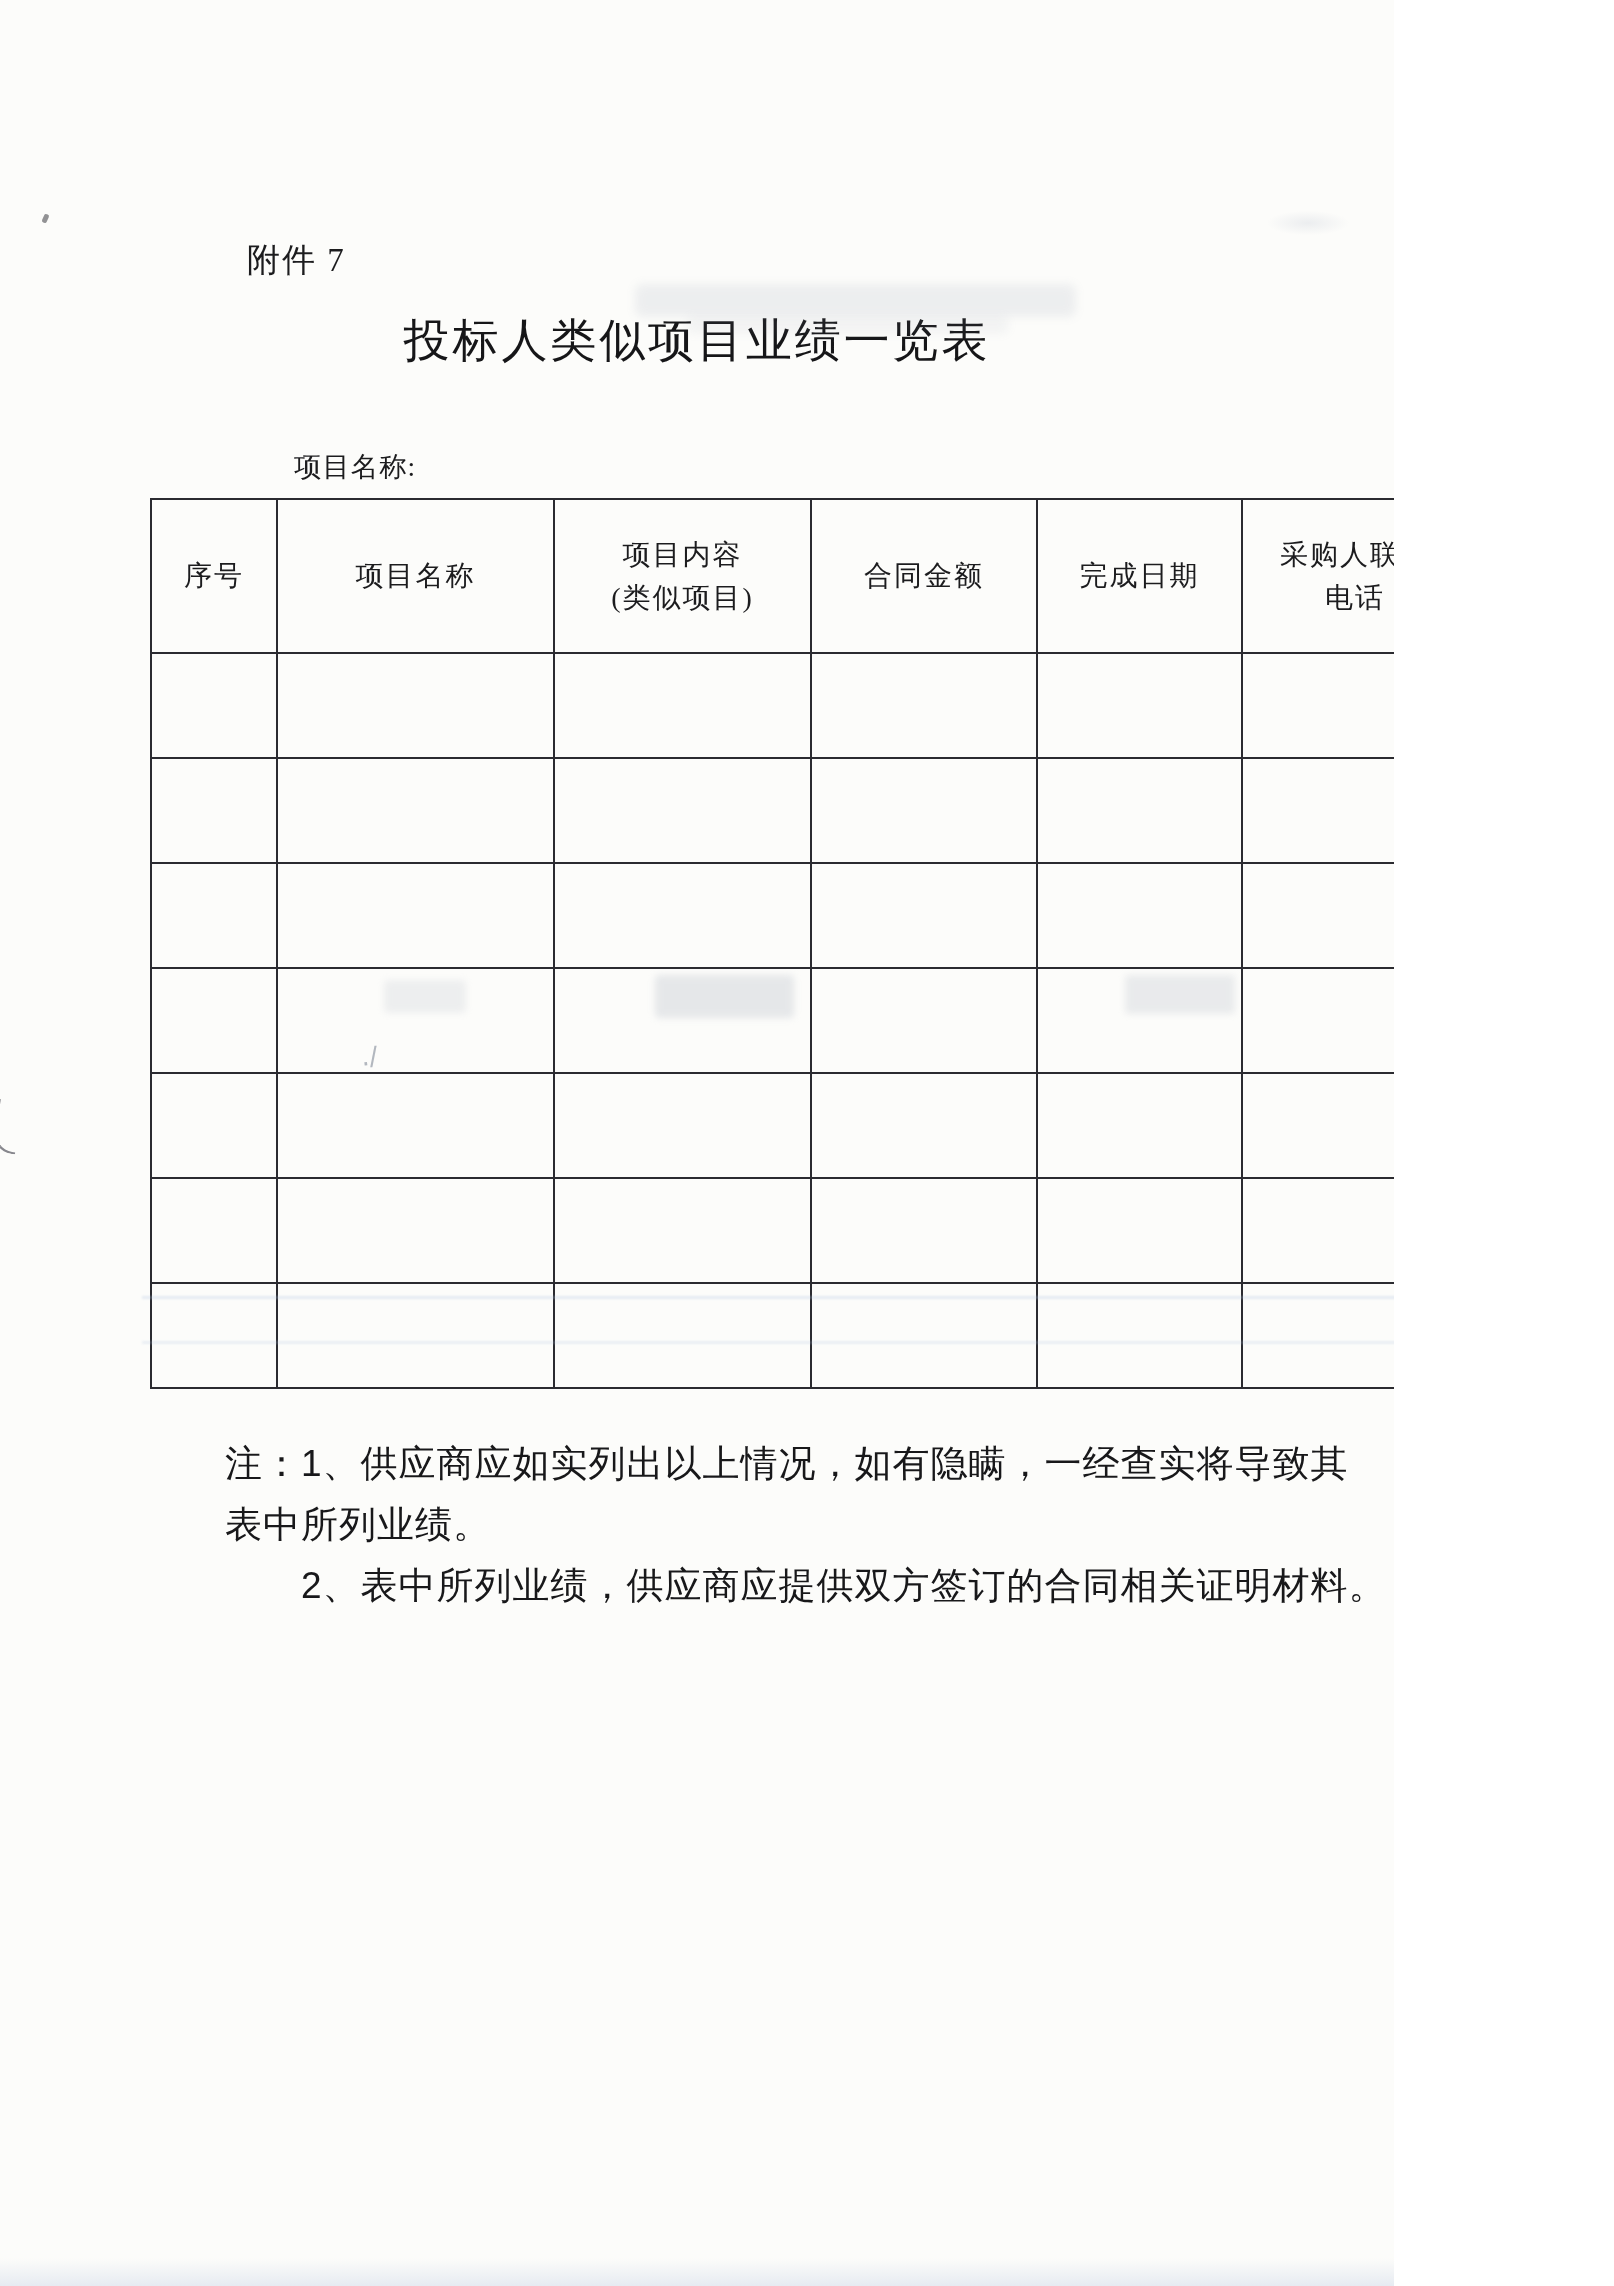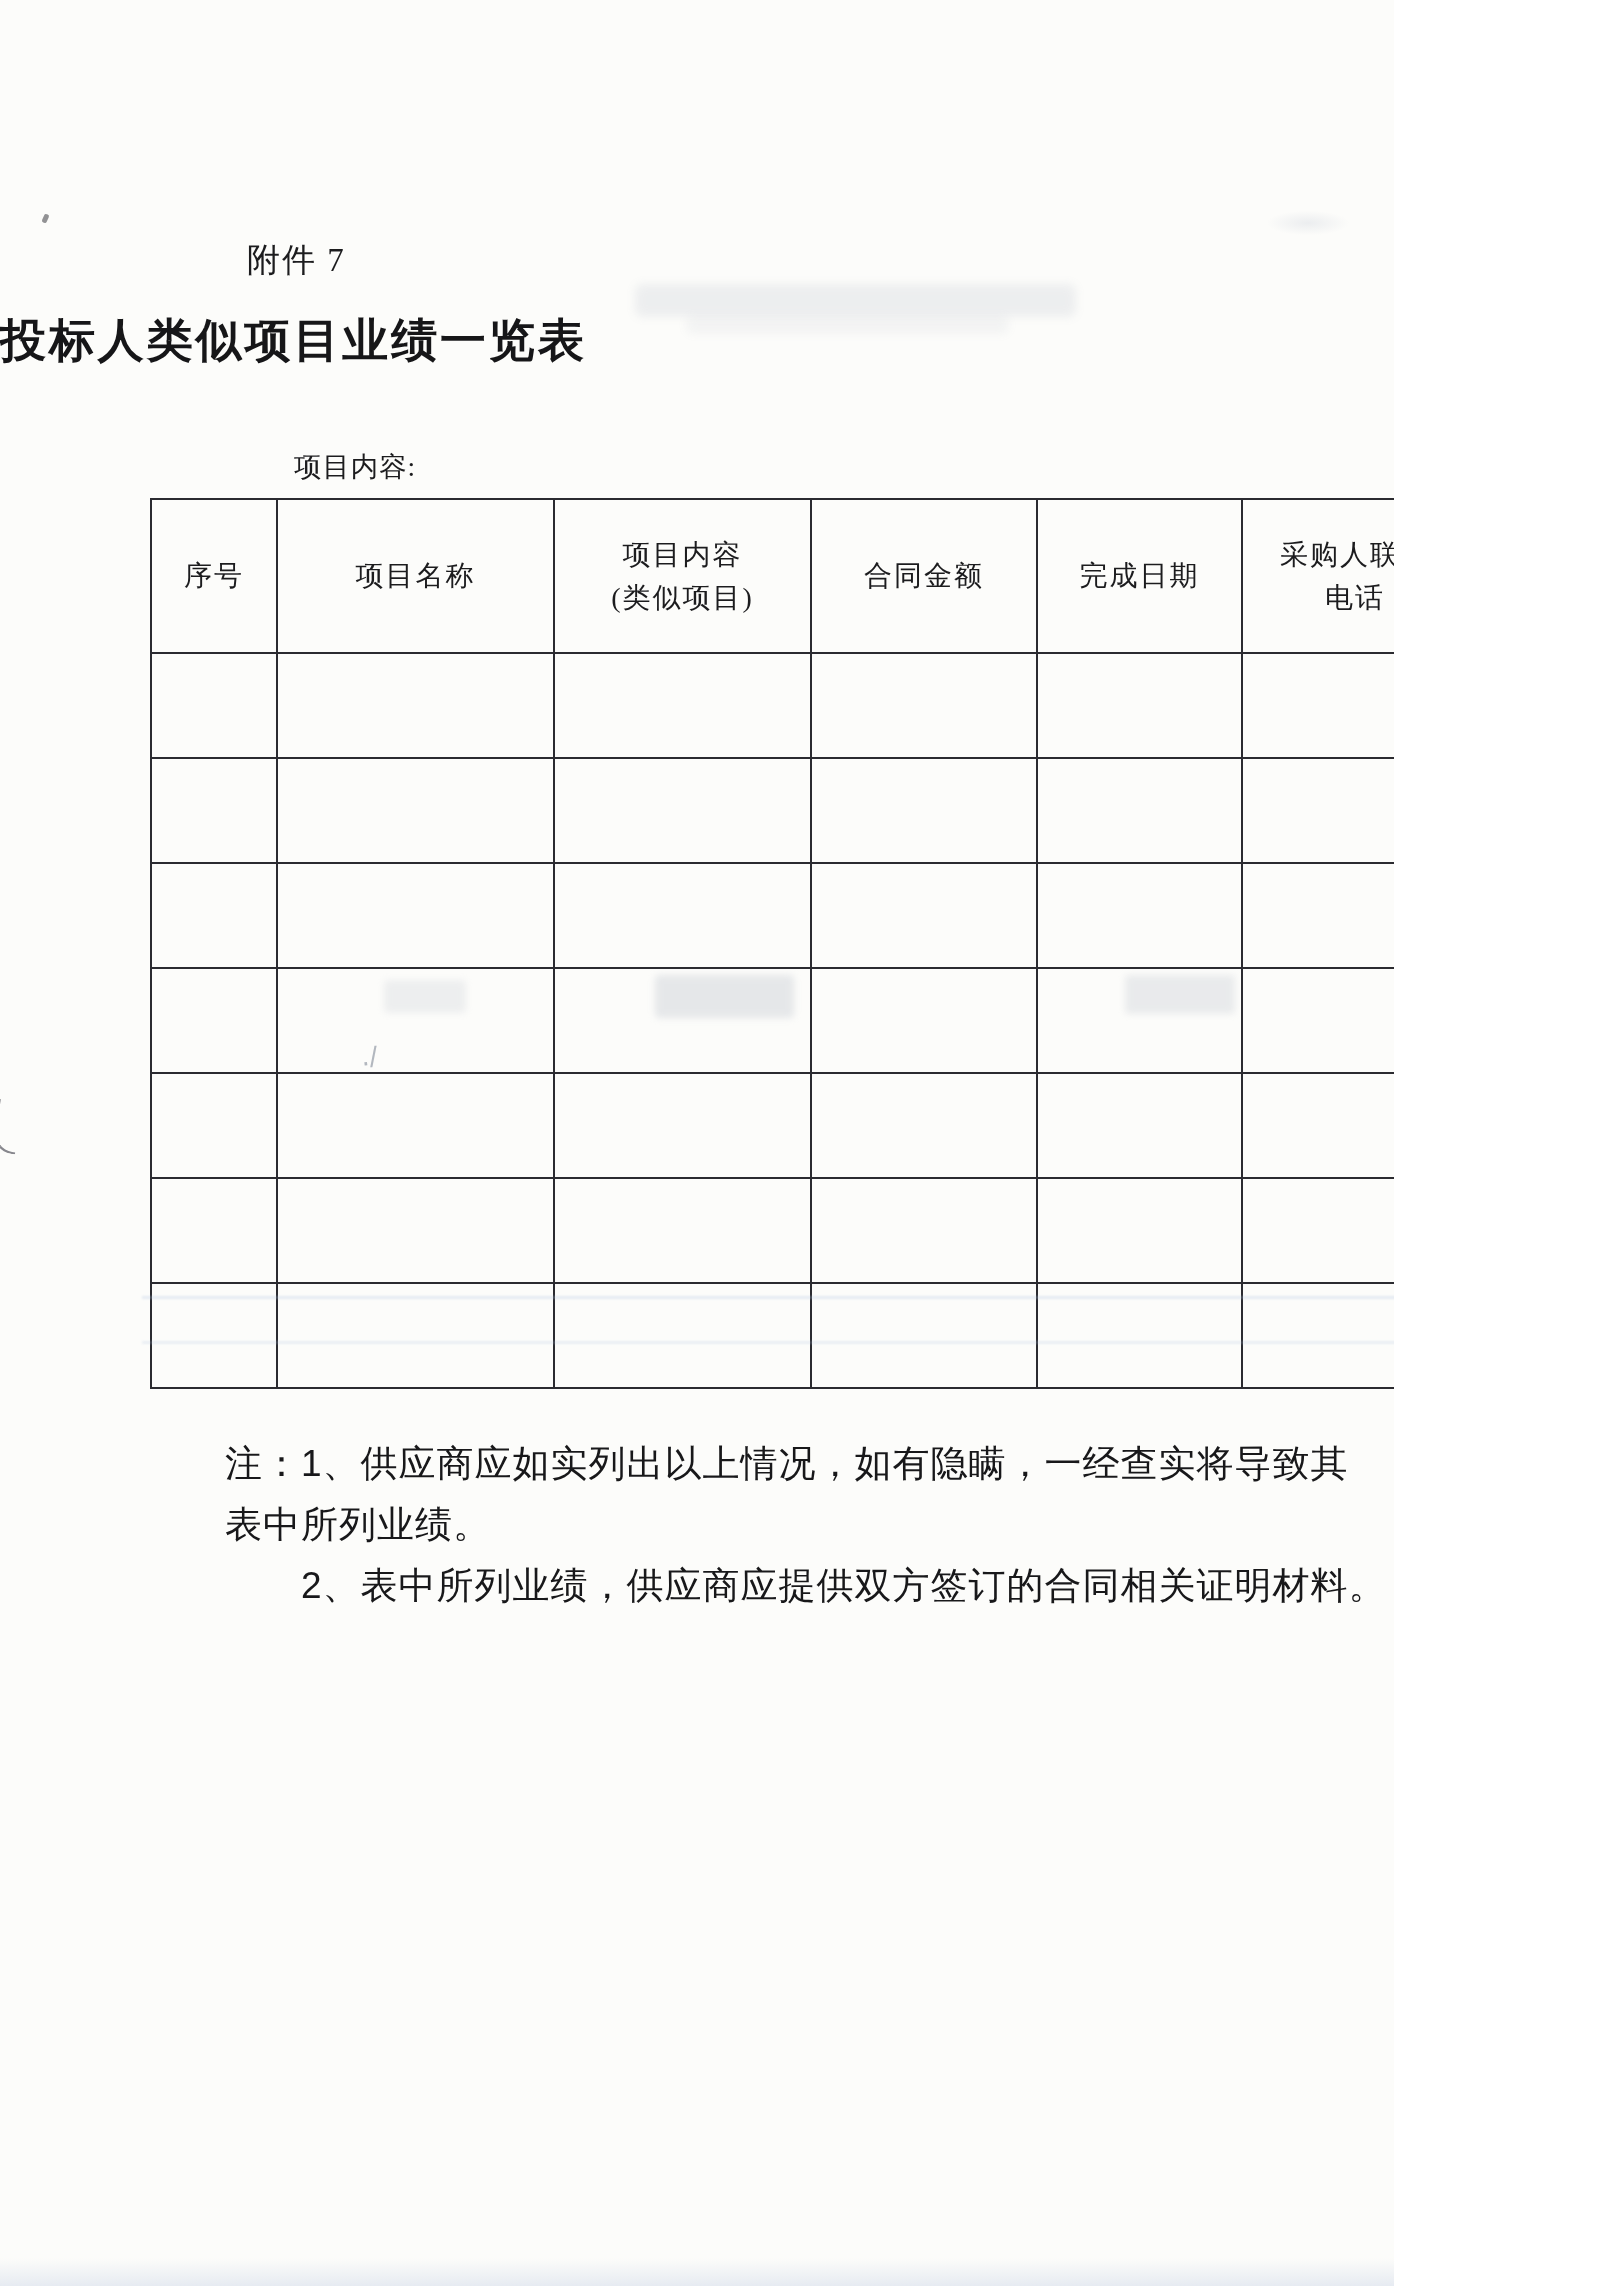--- a/index.html
+++ b/index.html
@@ -13,22 +13,23 @@
     overflow:hidden;
     font-family:"Liberation Serif","DejaVu Serif",serif;
     color:#1c1c1e;
   }
   .attachment-label{
     position:absolute;left:247px;top:238px;
     font-size:33px;letter-spacing:2px;
   }
   .doc-title{
     position:absolute;left:0;top:310px;width:100%;
+    text-align:center;
     font-family:"Liberation Sans","DejaVu Sans",sans-serif;
-    font-weight:bold;font-size:46px;letter-spacing:2.9px;
+    font-weight:normal;font-size:46px;letter-spacing:2.9px;
     color:#161618;
   }
   .project-name-label{
     position:absolute;left:294px;top:449px;
     font-size:27.4px;letter-spacing:1px;
   }
   .perf-table{
     position:absolute;left:150px;top:498px;
     width:1318px;
     border-collapse:collapse;table-layout:fixed;
@@ -90,21 +91,21 @@
 </style>
 </head>
 <body>
 
 <div class="page">
 
   <div class="attachment-label">附件 7</div>
 
   <h1 class="doc-title" style="margin:0;">投标人类似项目业绩一览表</h1>
 
-  <div class="project-name-label">项目内容:</div>
+  <div class="project-name-label">项目名称:</div>
 
   <table class="perf-table">
     <colgroup>
       <col class="c1">
         <col class="c2">
         <col class="c3">
         <col class="c4">
         <col class="c5">
         <col class="c6">
     </colgroup>

